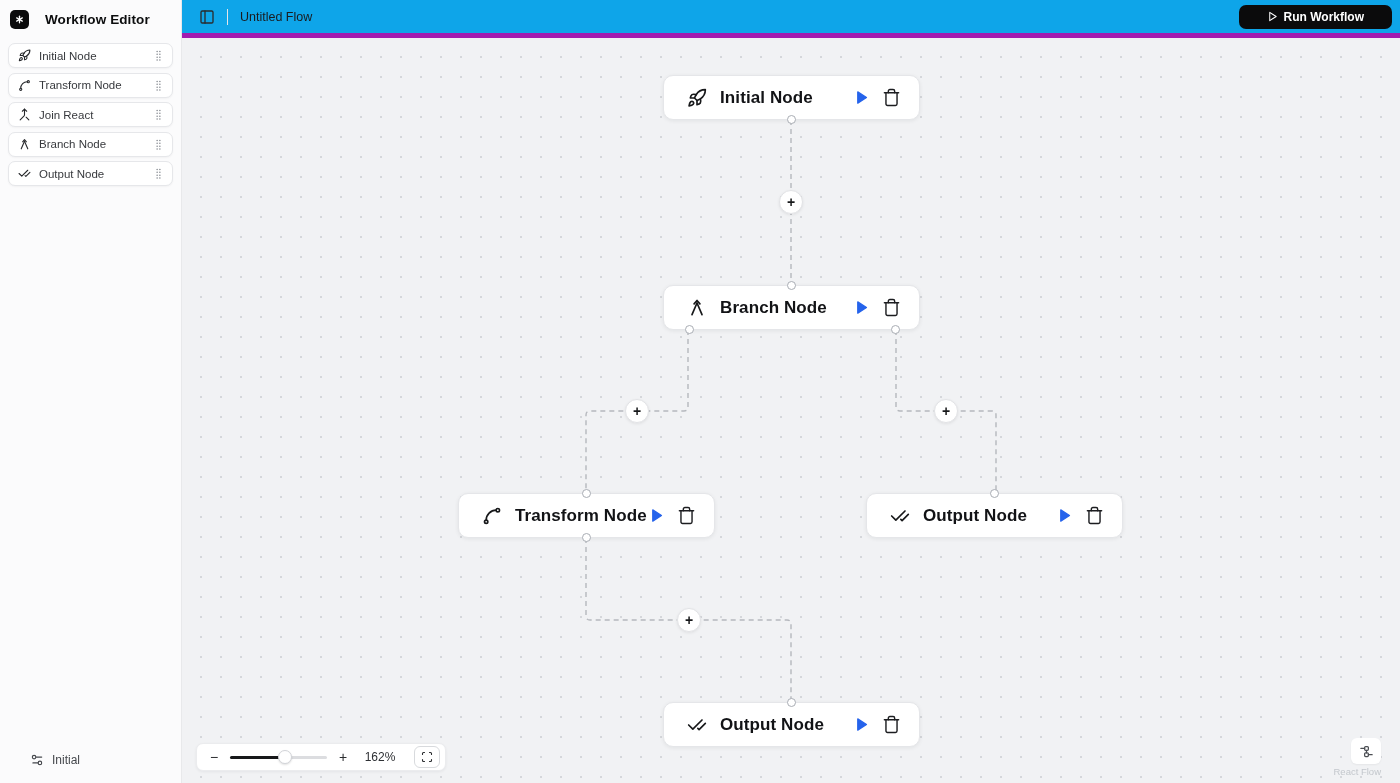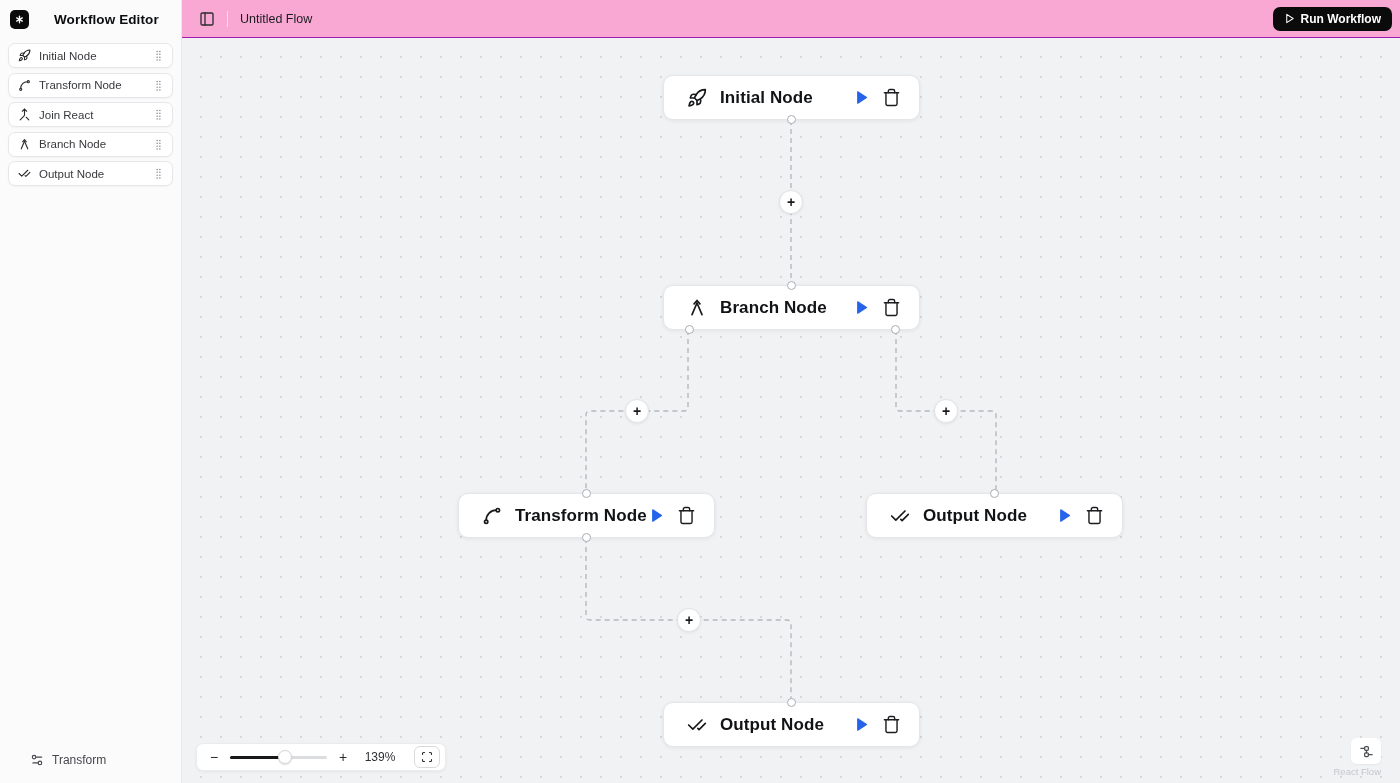--- a/index.html
+++ b/index.html
@@ -1,42 +1,42 @@
 <!DOCTYPE html>
 <html><head>
 <meta charset="utf-8">
 <style>
   * { margin:0; padding:0; box-sizing:border-box; }
   html,body { width:1400px; height:783px; overflow:hidden; font-family:"Liberation Sans",sans-serif; background:#fff; }
   .app { display:flex; width:100%; height:100%; }
 
   
   .sidebar { width:182px; height:100%; background:#fbfbfc; border-right:1px solid #e8e9eb; display:flex; flex-direction:column; position:relative; flex-shrink:0; }
-  .sidebar-header { display:flex; align-items:center; gap:25px; padding:10px 10px 12px 10px; }
+  .sidebar-header { display:flex; align-items:center; gap:16px; padding:10px 10px 12px 10px; }
   .logo { width:19px; height:19px; background:#0b0b0c; border-radius:5px; display:flex; align-items:center; justify-content:center; flex-shrink:0; }
   .app-title { font-size:13.5px; font-weight:700; color:#0c0d0e; letter-spacing:.1px; }
   .palette { padding:2px 8px; display:flex; flex-direction:column; gap:4.5px; }
   .palette-item { background:#fff; border:1px solid #e6e7ea; border-radius:7px; height:25px; display:flex; align-items:center; padding:0 7px 0 9px; box-shadow:0 1px 2px rgba(0,0,0,.04); cursor:grab; }
   .pi-icon { width:13px; height:13px; display:flex; color:#26282b; flex-shrink:0; }
   .pi-icon svg { width:13px; height:13px; }
   .pi-label { font-size:11.5px; color:#37393d; margin-left:8px; }
   .grip { margin-left:auto; display:flex; color:#83878e; }
   .grip svg { width:13px; height:13px; }
   .sidebar-footer { position:absolute; bottom:10px; left:0; width:100%; padding:0 12px; }
   .settings-row { display:flex; align-items:center; gap:8px; color:#45484d; font-size:12px; padding:6px 18px; cursor:pointer; }
   .settings-row svg { width:14px; height:14px; }
 
   
   .main { flex:1; display:flex; flex-direction:column; min-width:0; }
-  .topbar { height:38px; background:#f9a8d4; border-bottom:1px solid #a21caf; display:flex; align-items:center; padding:0 8px 0 13px; flex-shrink:0; }
+  .topbar { height:38px; background:#0ea5e9; border-bottom:5px solid #a21caf; display:flex; align-items:center; padding:0 8px 0 13px; flex-shrink:0; }
   .icon-btn { width:24px; height:24px; border:none; background:transparent; display:flex; align-items:center; justify-content:center; color:#2a2c2f; cursor:pointer; border-radius:5px; }
   .icon-btn svg { width:16px; height:16px; }
   .tb-divider { width:1px; height:16px; background:#e4e5e8; margin:0 12px 0 8px; }
   .flow-title { font-size:12.5px; color:#1a1b1e; }
-  .run-btn { margin-left:auto; background:#0b0b0c; color:#fff; border:none; border-radius:7px; height:24px; padding:0 11px; display:flex; align-items:center; gap:6px; font-size:12px; font-weight:600; font-family:inherit; cursor:pointer; }
+  .run-btn { margin-left:auto; background:#0b0b0c; color:#fff; border:none; border-radius:7px; height:24px; padding:0 28px; display:flex; align-items:center; gap:6px; font-size:12px; font-weight:600; font-family:inherit; cursor:pointer; }
   .run-btn svg { width:11px; height:11px; }
 
   
   .canvas { position:relative; flex:1; background-color:#f1f2f4; background-image:radial-gradient(#d5d7db 1.1px, transparent 1.1px); background-size:20px 20px; background-position:9px 9px; overflow:hidden; }
   .edges { position:absolute; inset:0; width:100%; height:100%; pointer-events:none; }
   .edge { fill:none; stroke:#b5b8bd; stroke-width:1.4; stroke-dasharray:5 4; }
 
   .node { position:absolute; width:257px; height:45px; background:#fff; border:1px solid #e5e6e9; border-radius:10px; display:flex; align-items:center; padding:0 18px 0 23px; box-shadow:0 1px 4px rgba(20,24,31,.07); cursor:move; }
   .node-icon { width:20px; height:20px; display:flex; color:#17181a; flex-shrink:0; }
   .node-icon svg { width:20px; height:20px; }
@@ -201,21 +201,21 @@
     </div>
 
     <div class="sidebar-footer">
       <div class="settings-row">
         <svg viewBox="0 0 24 24" fill="none" stroke="currentColor" stroke-width="2" stroke-linecap="round">
             <path d="M20 7h-9"></path>
             <path d="M14 17H5"></path>
             <circle cx="17" cy="17" r="3"></circle>
             <circle cx="7" cy="7" r="3"></circle>
           </svg>
-        <span>Transform</span>
+        <span>Initial</span>
       </div>
     </div>
   </aside>
 
   <div class="main">
     <header class="topbar">
       <button class="icon-btn">
         <svg viewBox="0 0 24 24" fill="none" stroke="currentColor" stroke-width="2" stroke-linecap="round" stroke-linejoin="round">
             <rect x="3" y="3" width="18" height="18" rx="2"></rect>
             <path d="M9 3v18"></path>
@@ -377,21 +377,21 @@
       <button class="plus-btn" style="left:752px; top:361px;">+</button>
       <button class="plus-btn" style="left:495px; top:570px;">+</button>
 
       <div class="zoom-panel">
         <button class="zoom-step">−</button>
         <div class="slider">
           <div class="slider-fill"></div>
           <div class="slider-thumb"></div>
         </div>
         <button class="zoom-step">+</button>
-        <span class="zoom-pct">139%</span>
+        <span class="zoom-pct">162%</span>
         <button class="fit-btn">
           <svg viewBox="0 0 24 24" fill="none" stroke="currentColor" stroke-width="2.2" stroke-linecap="round">
               <path d="M3 7V5a2 2 0 0 1 2-2h2"></path>
               <path d="M17 3h2a2 2 0 0 1 2 2v2"></path>
               <path d="M21 17v2a2 2 0 0 1-2 2h-2"></path>
               <path d="M7 21H5a2 2 0 0 1-2-2v-2"></path>
             </svg>
         </button>
       </div>
 

